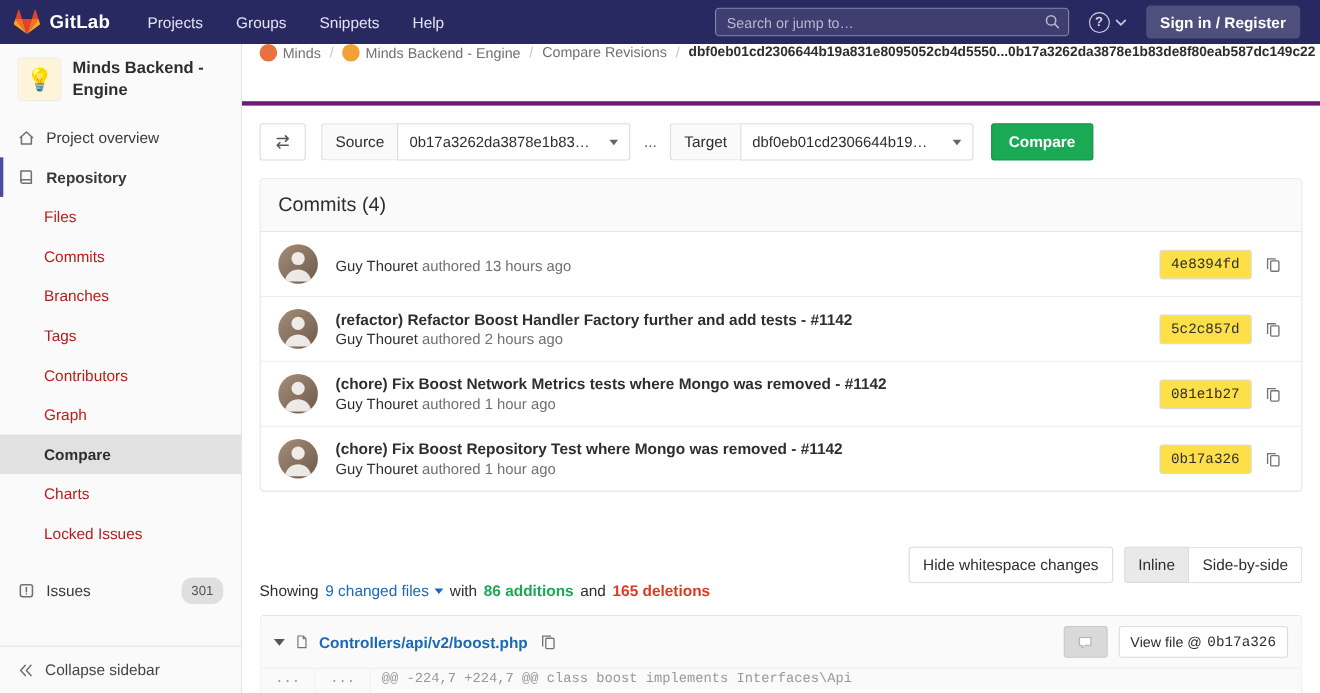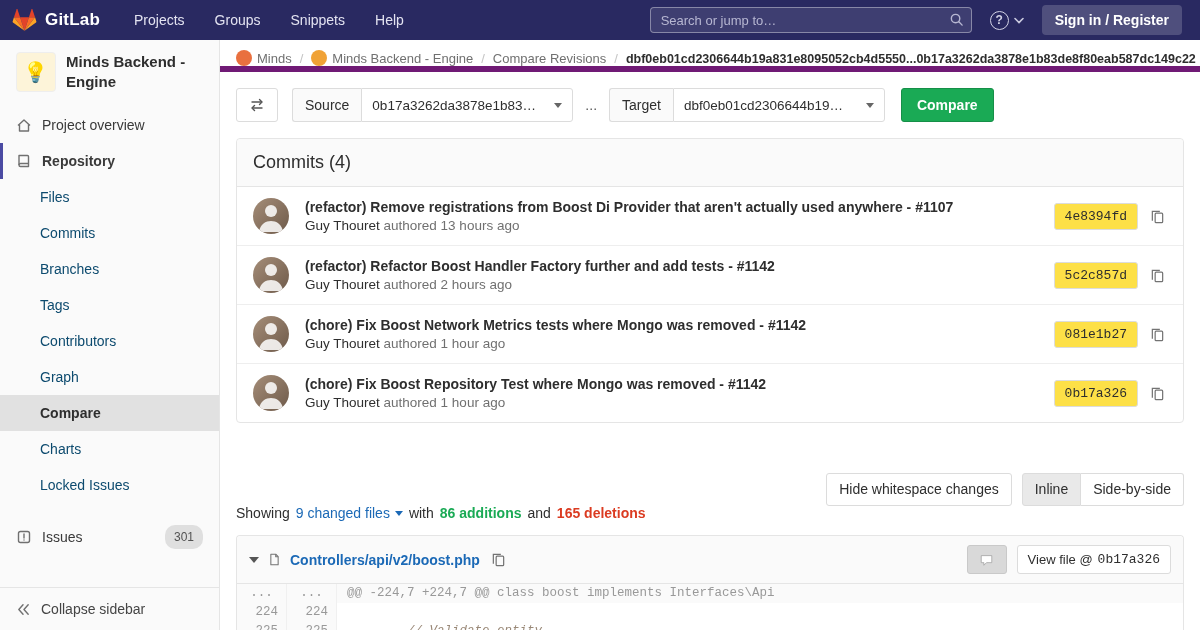--- a/index.html
+++ b/index.html
@@ -56,42 +56,42 @@
   }
   .proj-name { font-weight:bold; font-size:15px; line-height:1.35; cursor:pointer; }
   .snav-item {
     display:flex; align-items:center; gap:10px; padding:8px 16px;
     color:#3a3a3a; cursor:pointer; line-height:20px;
   }
   .snav-item .ico { color:#707070; flex:none; }
   .snav-item.section-active {
     border-left:3px solid #4b4ba3; padding-left:13px; font-weight:bold;
   }
-  .subnav .snav-item { padding-left:40px; color:#0c4a6e; }
+  .subnav .snav-item { padding-left:40px; color:#b91c1c; }
   .subnav .snav-item.active {
     background:#e1e1e1; color:#2e2e2e; font-weight:bold;
   }
   .snav-item.issues { margin-top:14px; }
   .badge {
     margin-left:auto; background:#dfdfdf; color:#525252; border-radius:10px;
     font-size:12px; padding:2px 9px; font-weight:normal;
   }
   .collapse-bar {
     position:absolute; left:0; right:0; bottom:0; border-top:1px solid #e5e5e5;
     display:flex; align-items:center; gap:10px; padding:13px 16px;
     color:#454545; cursor:pointer; background:#fafafa;
   }
   .collapse-bar .ico { color:#707070; }
 
   
   .main { position:absolute; left:220px; top:40px; right:0; bottom:0; overflow:hidden; background:#fff; }
 
   .breadcrumbs {
-    height:32px; border-bottom:6px solid #701a75; display:flex;
-    align-items:flex-end; padding:0 16px; gap:8px; white-space:nowrap; overflow:hidden;
+    height:56px; border-bottom:4px solid #701a75; display:flex;
+    align-items:flex-start; padding:0 16px; gap:8px; white-space:nowrap; overflow:hidden;
   }
   .crumb { display:flex; align-items:center; gap:5px; color:#707070; font-size:13px; cursor:pointer; }
   .crumb-avatar { width:16px; height:16px; border-radius:50%; flex:none; }
   .sep { color:#c4c4c4; font-size:13px; }
   .crumb-current { font-size:12.5px; font-weight:bold; color:#2e2e2e; }
 
   
   .compare-form { display:flex; align-items:center; padding:16px; }
   .btn {
     height:34px; border:1px solid #dcdcdc; background:#fff; border-radius:3px;
@@ -358,21 +358,20 @@
     <div class="panel-head">Commits (4)</div>
 
     <div class="commit-row">
       <div class="c-avatar">
         <svg width="36" height="36" viewBox="0 0 36 36">
             <circle cx="18" cy="13" r="6" fill="#ffffff" opacity=".85"></circle>
             <path d="M6 34c1-8 7-11 12-11s11 3 12 11z" fill="#ffffff" opacity=".85"></path>
           </svg>
       </div>
       <div class="c-body">
-        <div class="c-title">(refactor) Remove registrations from Boost Di Provider that aren't actually used anywhere - #1107</div>
         <div class="c-meta"><span class="author">Guy Thouret</span> <span>authored 13 hours ago</span></div>
       </div>
       <div class="c-right">
         <span class="sha-box">4e8394fd</span>
         <button class="icon-btn">
           <svg width="15" height="15" viewBox="0 0 16 16" fill="none" stroke="currentColor" stroke-width="1.3">
               <rect x="5.5" y="4.5" width="8" height="10" rx="1"></rect>
               <path d="M10.5 2.5h-8v10"></path>
             </svg>
         </button>

